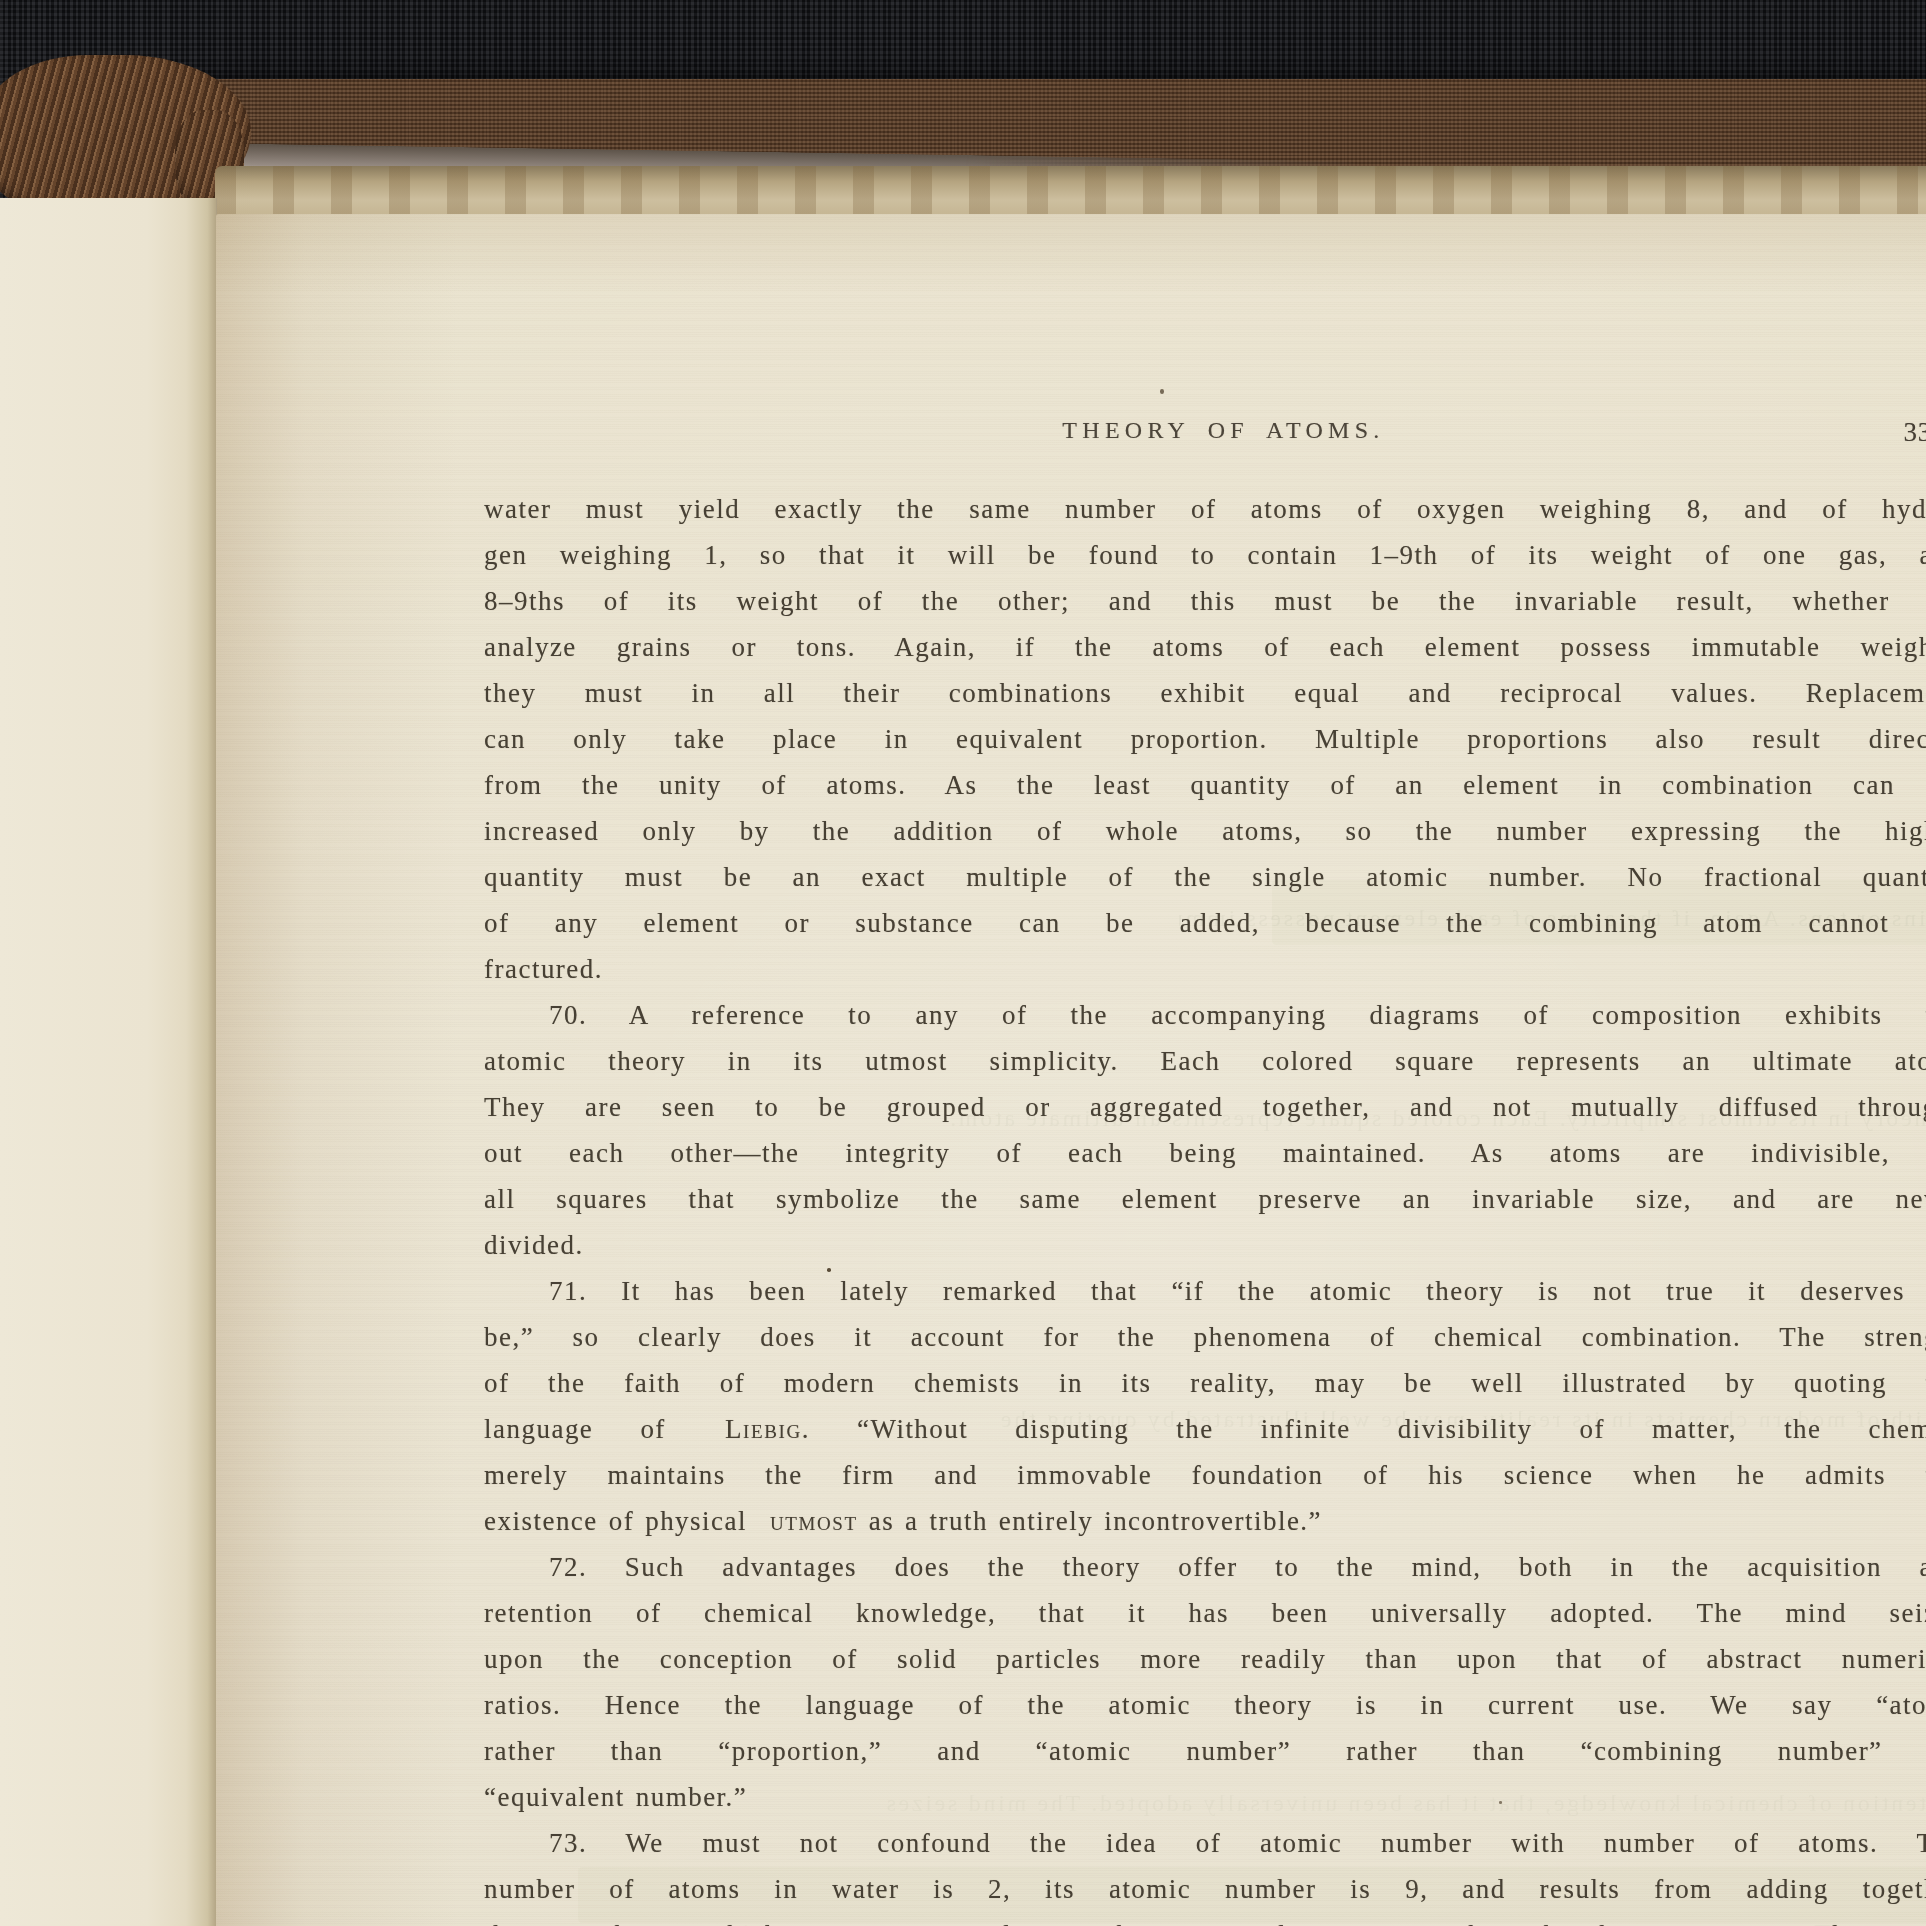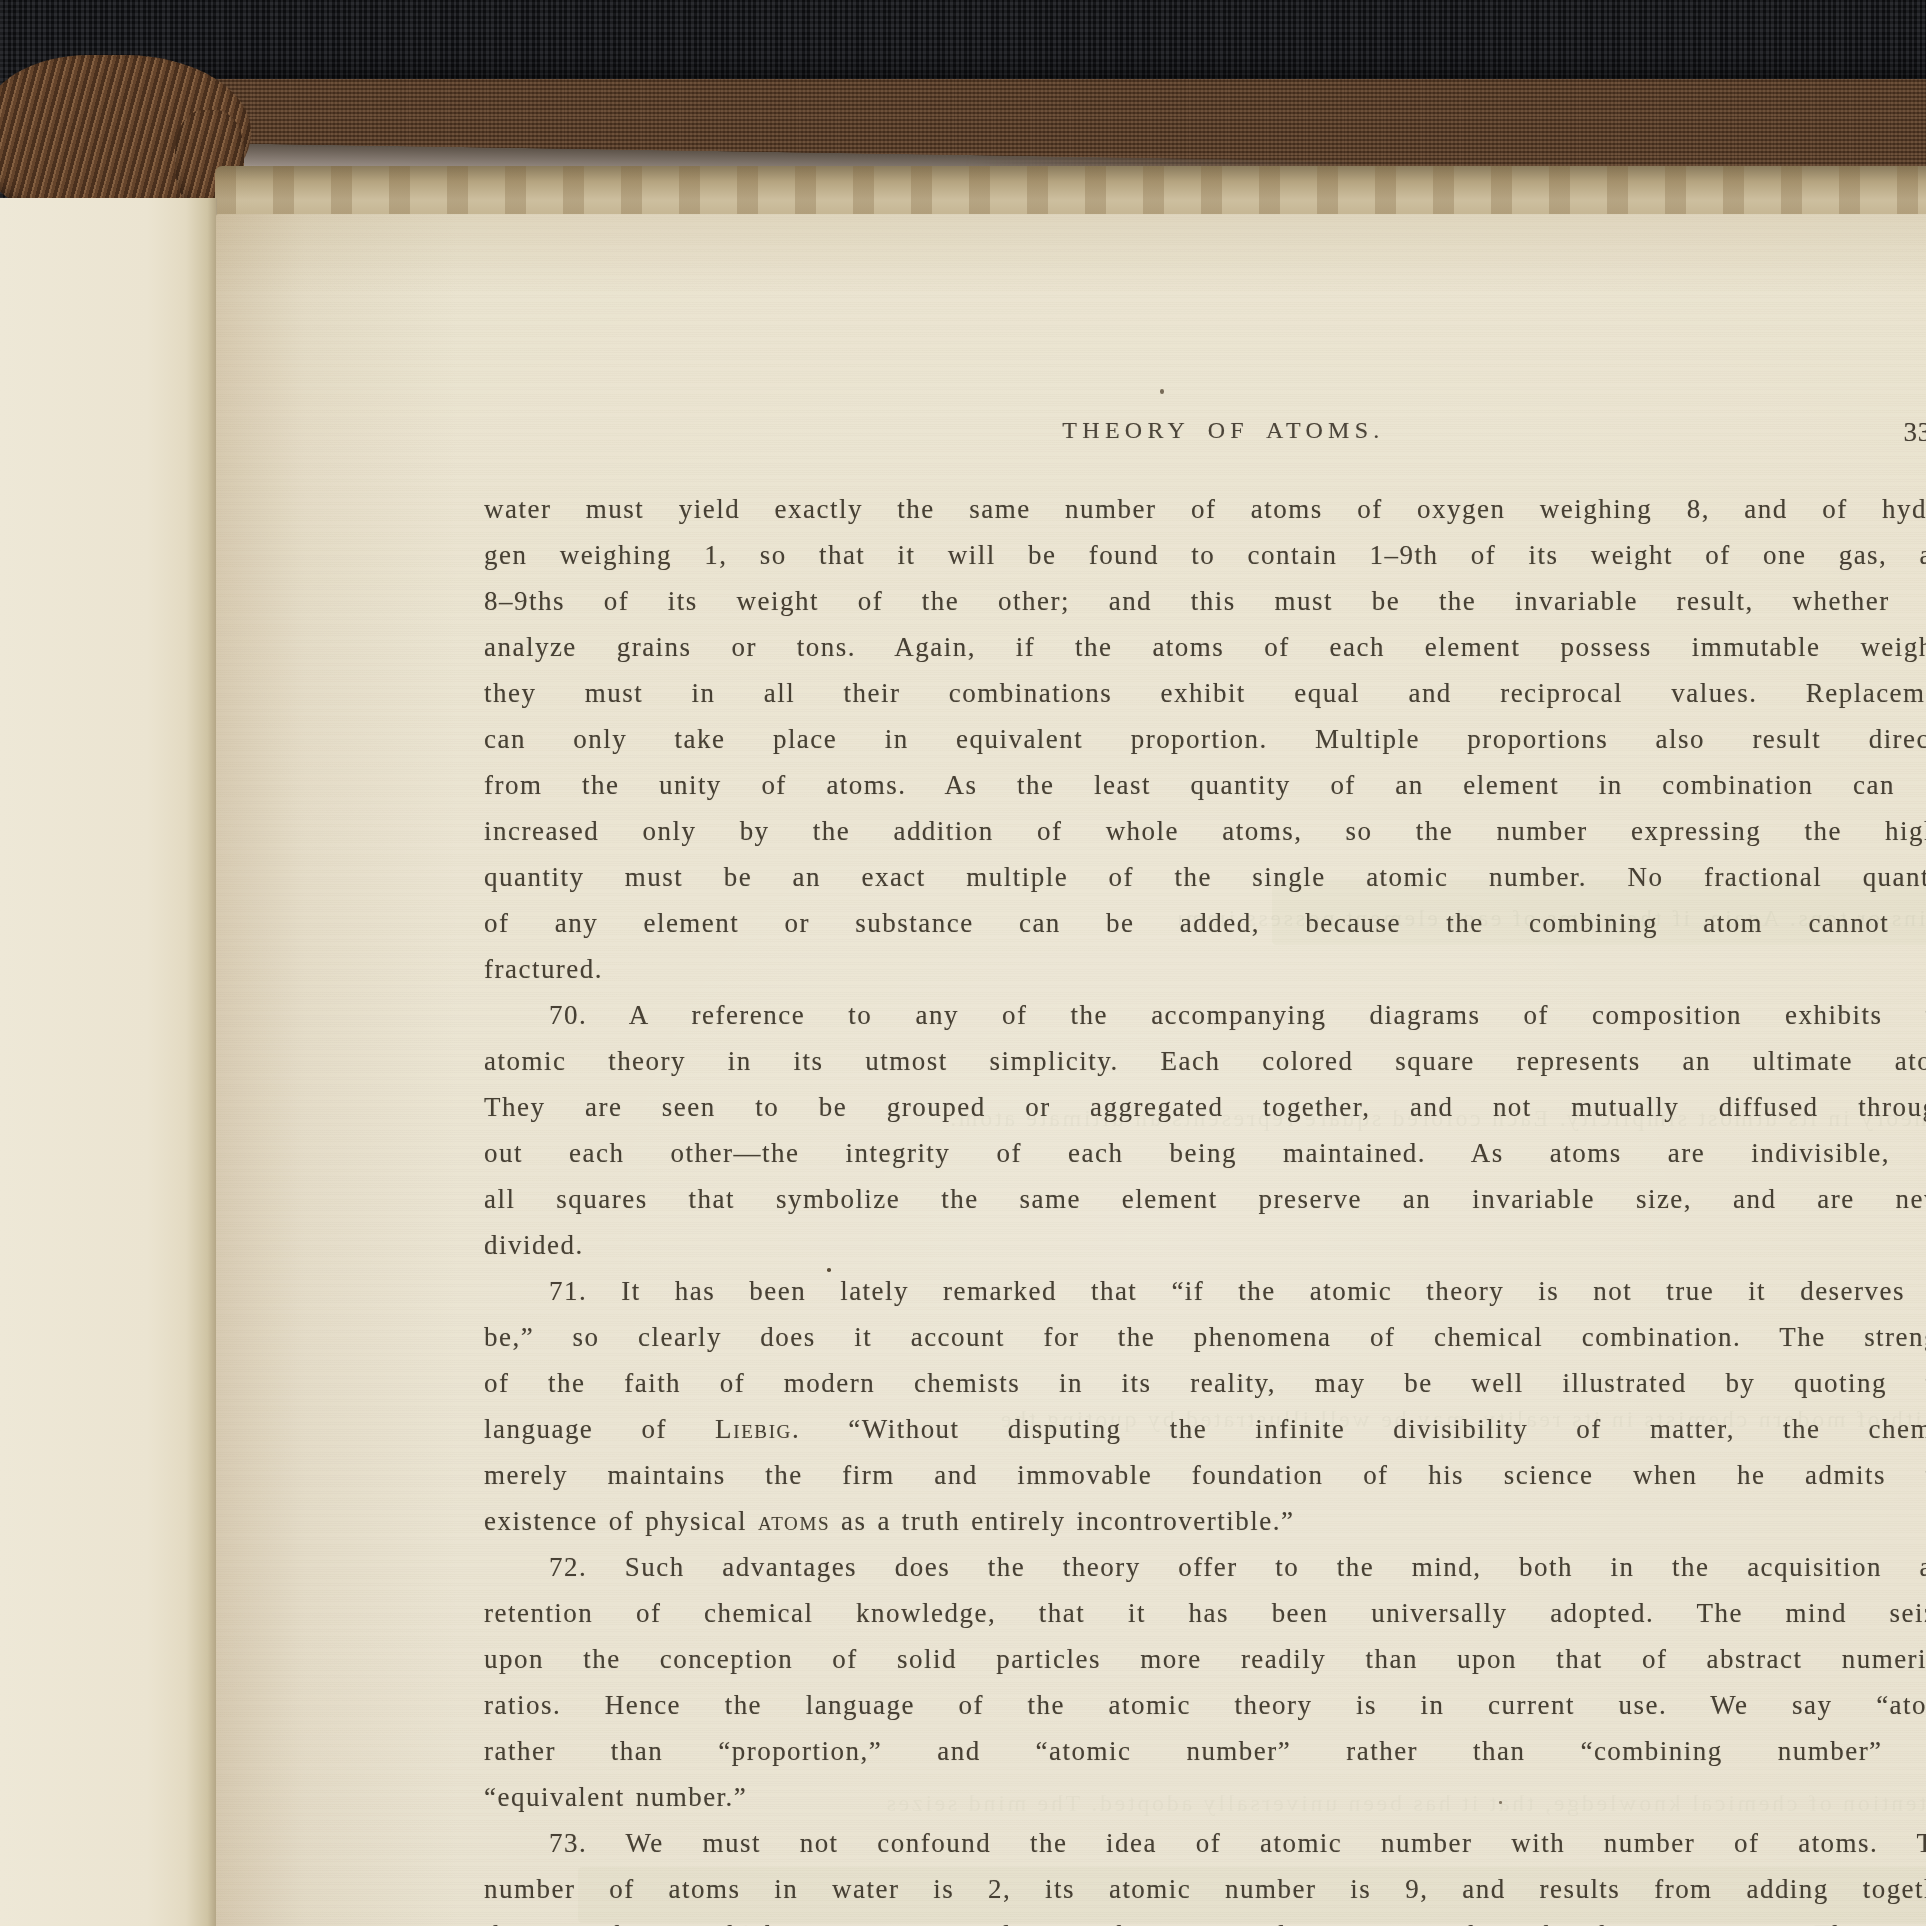--- a/index.html
+++ b/index.html
@@ -79,21 +79,21 @@
     position:absolute;right:31px;top:0;
     font-size:27px;letter-spacing:0.8px;color:#453e33;text-shadow:0 0 0.8px rgba(69,62,51,0.35);
   }
   .text-block{position:absolute;left:268px;top:272px;width:1479px;}
   .line{
     font-size:27px;line-height:46px;letter-spacing:0.055em;word-spacing:0.10em;
     white-space:normal;color:#474034;text-shadow:0 0 0.8px rgba(71,64,52,0.32);
   }
   .line.j{text-align:justify;text-align-last:justify;}
   .para.indent .line.first{text-indent:65px;}
-  .sc{font-variant:small-caps;letter-spacing:0.06em;}
+  .sc{font-variant:small-caps;letter-spacing:0.06em;margin-left:12px;}
   
   .show-through{position:absolute;left:0;top:0;width:100%;height:100%;pointer-events:none;}
   .ghost{
     position:absolute;transform:scaleX(-1);
     font-size:24px;letter-spacing:2.7px;color:#6e7a5e;white-space:nowrap;overflow:hidden;height:32px;
   }
   .tint{position:absolute;background:#aab887;opacity:0.055;border-radius:4.6px;}
   .tint.t1{left:1056px;top:666px;width:693px;height:65px;}
   .tint.t2{left:362px;top:1653px;width:1387px;height:56px;}
   .speck{position:absolute;border-radius:50%;background:#5a4c38;}
@@ -151,21 +151,21 @@
           <div class="line j">out each other—the integrity of each being maintained.  As atoms are indivisible, so</div>
           <div class="line j">all squares that symbolize the same element preserve an invariable size, and are never</div>
           <div class="line">divided.</div>
         </div>
         <div class="para indent">
           <div class="line j first">71. It has been lately remarked that “if the atomic theory is not true it deserves to</div>
           <div class="line j">be,” so clearly does it account for the phenomena of chemical combination.  The strength</div>
           <div class="line j">of the faith of modern chemists in its reality, may be well illustrated by quoting the</div>
           <div class="line j">language of <span class="sc">Liebig</span>.  “Without disputing the infinite divisibility of matter, the chemist</div>
           <div class="line j">merely maintains the firm and immovable foundation of his science when he admits the</div>
-          <div class="line">existence of physical <span class="sc">atoms</span> as a truth entirely incontrovertible.”</div>
+          <div class="line">existence of physical <span class="sc">utmost</span> as a truth entirely incontrovertible.”</div>
         </div>
         <div class="para indent">
           <div class="line j first">72. Such advantages does the theory offer to the mind, both in the acquisition and</div>
           <div class="line j">retention of chemical knowledge, that it has been universally adopted.  The mind seizes</div>
           <div class="line j">upon the conception of solid particles more readily than upon that of abstract numerical</div>
           <div class="line j">ratios.  Hence the language of the atomic theory is in current use.  We say “atom”</div>
           <div class="line j">rather than “proportion,” and “atomic number” rather than “combining number” or</div>
           <div class="line">“equivalent number.”</div>
         </div>
         <div class="para indent">

